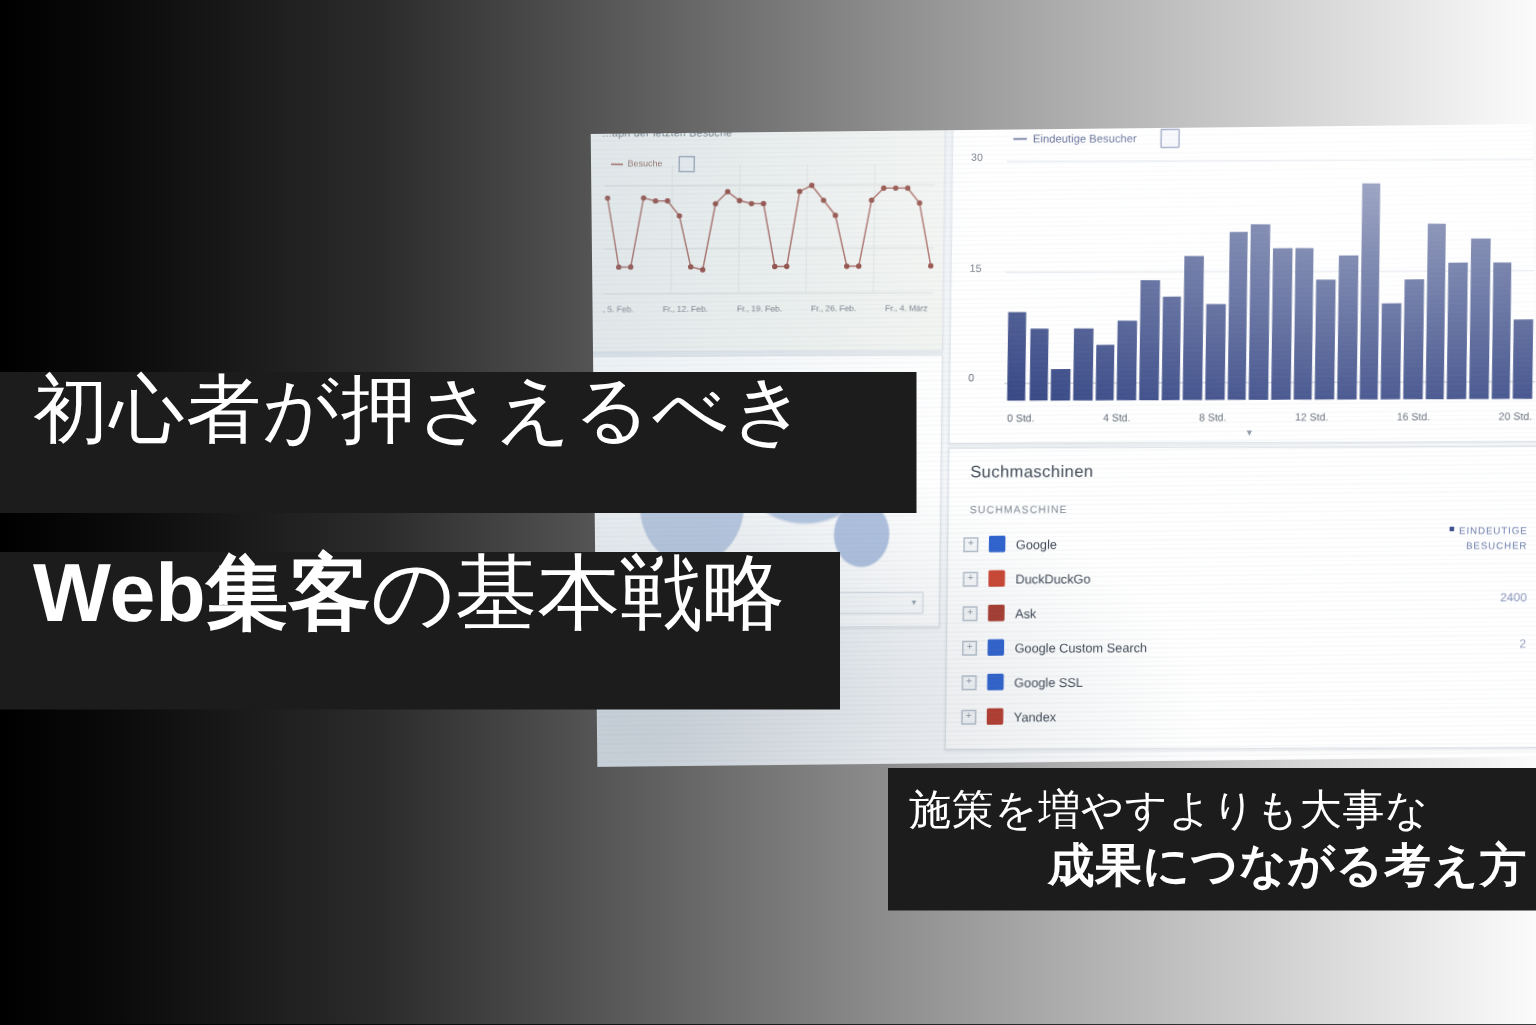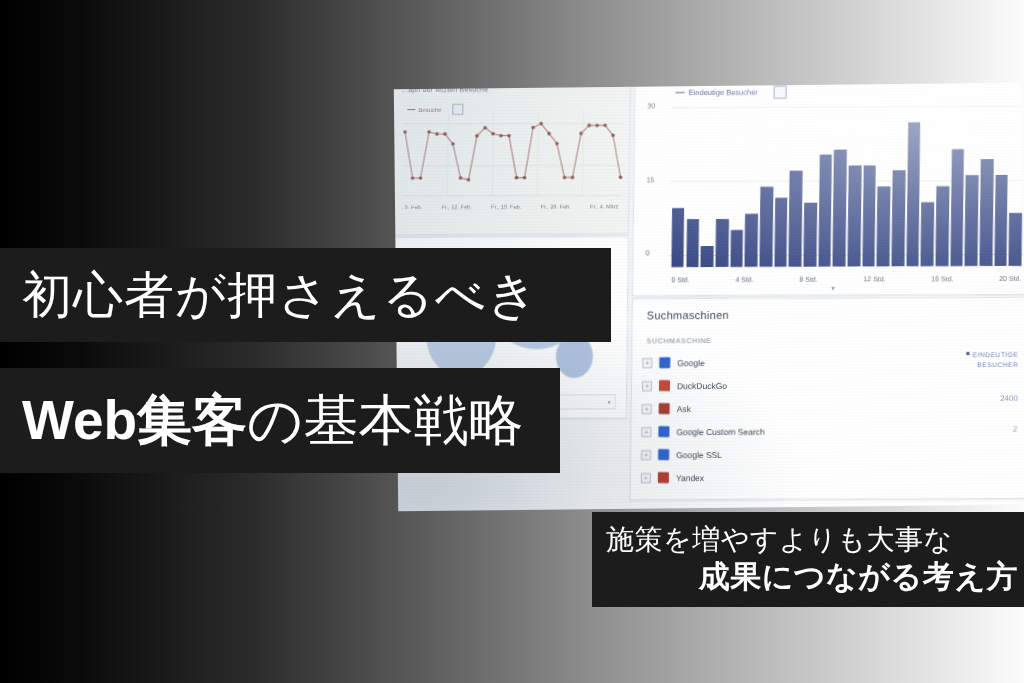--- a/index.html
+++ b/index.html
@@ -87,21 +87,21 @@
   #p-se .row{display:flex;align-items:center;gap:7px;height:23px;font-size:8.5px;color:#3e4856;}
   #p-se .plus{width:8px;height:8px;border:1px solid #b8c2ce;color:#8b97a5;font-size:7px;line-height:7px;text-align:center;background:#f6f8fa;}
   #p-se .favicon{width:11px;height:11px;border-radius:1px;display:inline-block;}
   #p-se .metric{position:absolute;right:10px;top:52px;text-align:right;}
   #p-se .metric .mlabel{font-size:6.5px;color:#6f7fb0;letter-spacing:.6px;line-height:1.5;}
   #p-se .metric .mval{font-size:8px;color:#8a96bf;margin-top:24px;}
   #p-se .metric .mval2{font-size:8px;color:#9aa5c8;margin-top:22px;}
   #p-se .mdot{display:inline-block;width:3px;height:3px;background:#3a4d94;margin-right:3px;vertical-align:2px;}
 
   
-  .plate{position:absolute;background:#1c1c1c;display:flex;align-items:center;}
+  .plate{position:absolute;background:#1c1c1c;display:flex;align-items:flex-start;}
   #plate-title1{left:0px;top:248px;width:611px;height:94px;padding-left:22px;box-sizing:border-box;}
   #plate-title2{left:0px;top:368px;width:560px;height:105px;padding-left:22px;box-sizing:border-box;}
   #plate-cap{left:592px;top:512px;width:432px;height:95px;flex-direction:column;align-items:flex-start;justify-content:center;padding-left:14px;box-sizing:border-box;}
 
   .t-line1{color:#ffffff;font-size:50px;font-weight:400;letter-spacing:1px;line-height:1;white-space:nowrap;}
   .t-line2{color:#ffffff;font-size:55px;line-height:1;white-space:nowrap;letter-spacing:0px;}
   .t-line2 .strong{font-weight:700;}
   .t-line2 .light{font-weight:400;}
 
   .cap1{color:#ffffff;font-size:28px;font-weight:400;line-height:1.22;white-space:nowrap;letter-spacing:.5px;}

